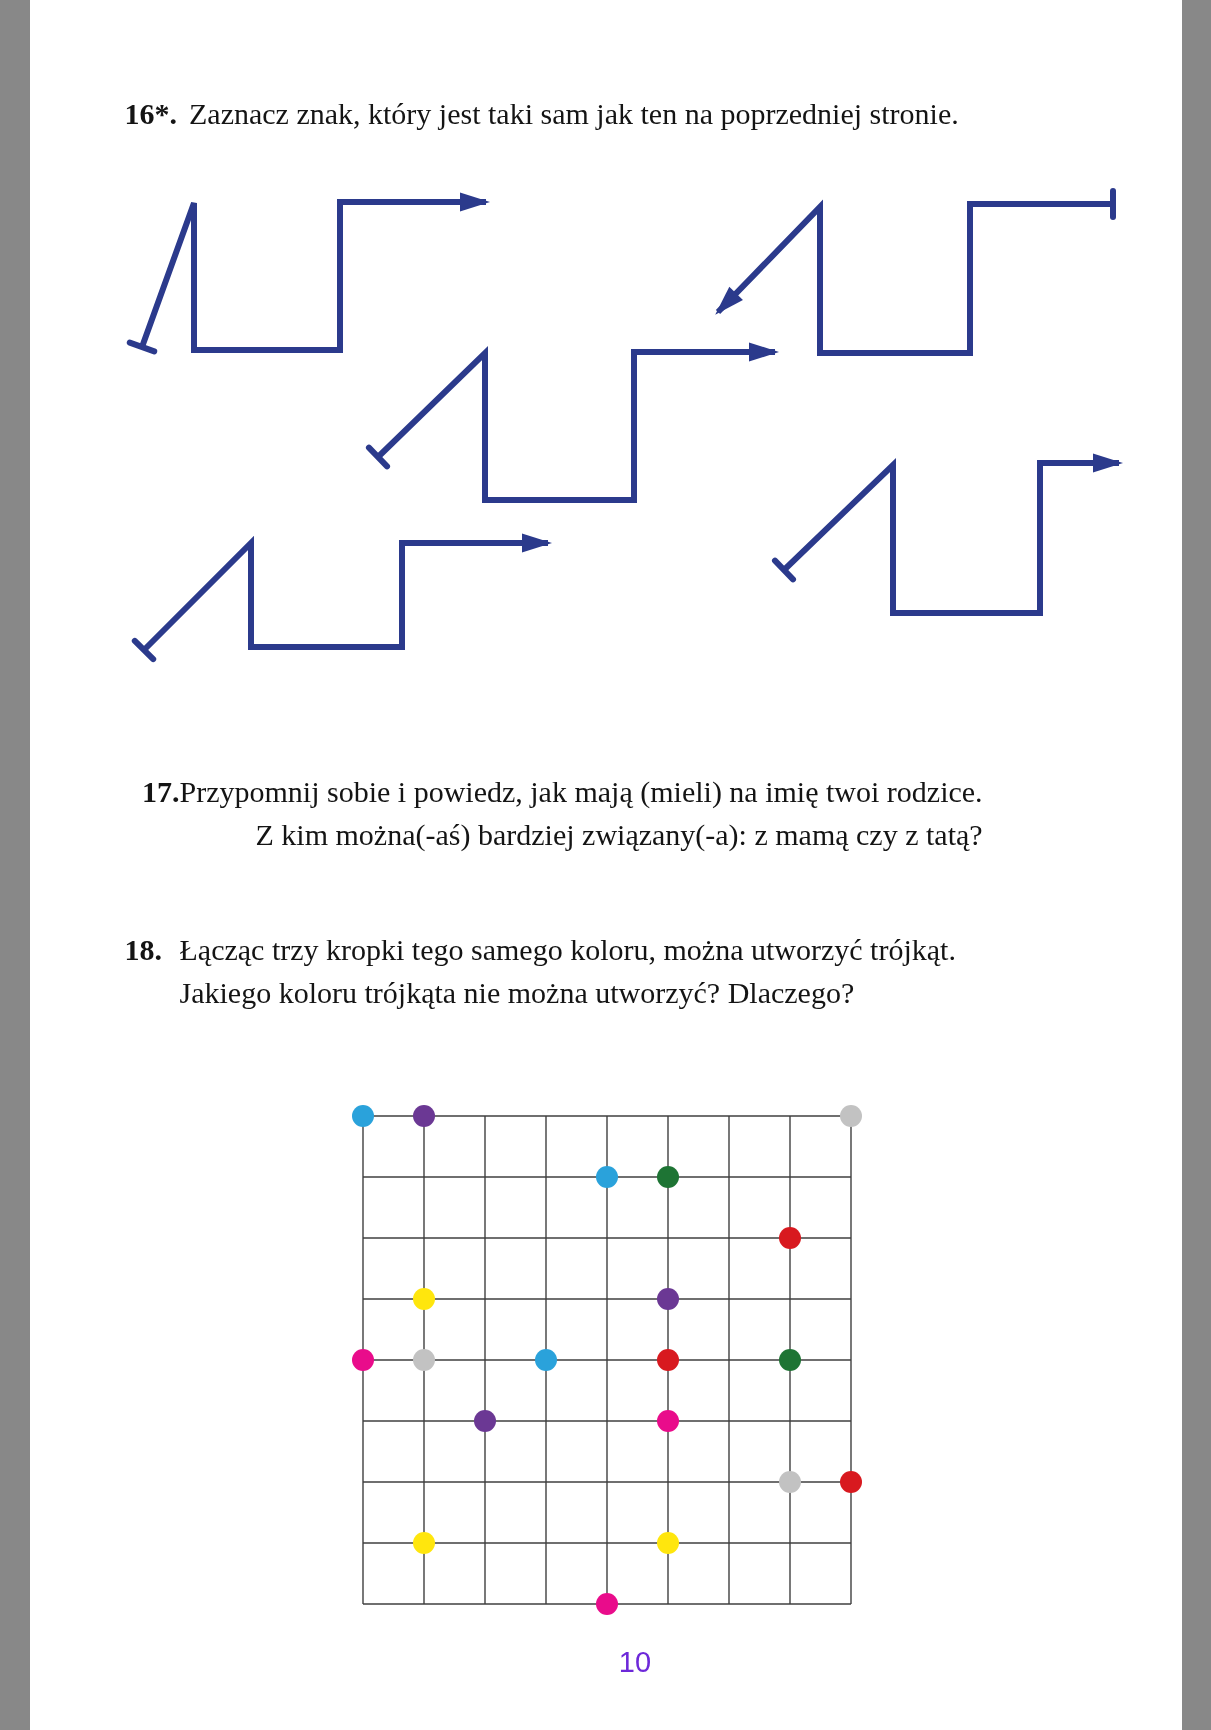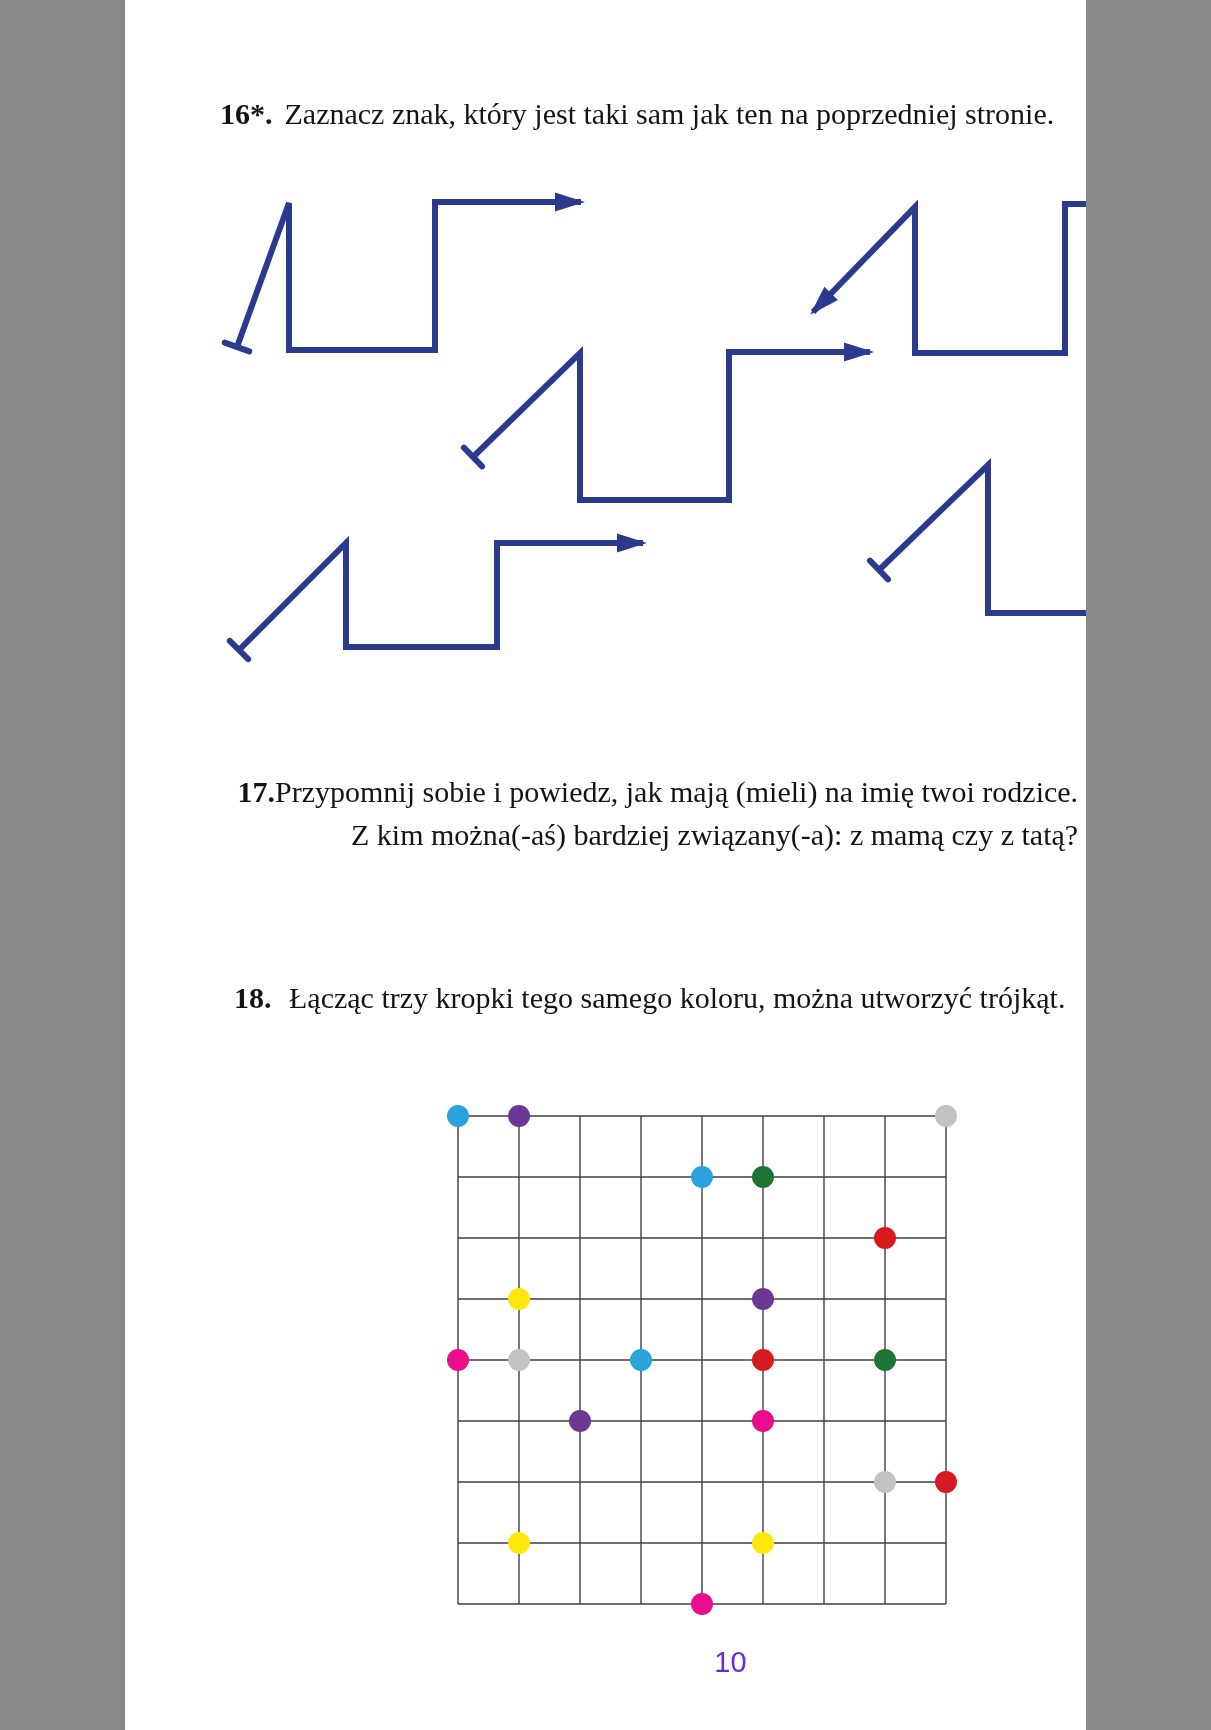--- a/index.html
+++ b/index.html
@@ -1,32 +1,32 @@
 <!DOCTYPE html>
 <html><head>
 <meta charset="utf-8">
 <style>
   html,body { margin:0; padding:0; background:#888; }
   .page {
     position:relative;
-    width:961px; height:1730px;
+    width:1152px; height:1730px;
     margin:0 auto;
     background:#ffffff;
     font-family:"Liberation Serif", serif;
     color:#141414;
     overflow:hidden;
   }
   #canvas { position:absolute; left:0; top:0; width:1211px; height:1730px; }
   .task { position:absolute; left:95px; font-size:30px; line-height:43px; }
   .task .num { font-weight:bold; display:inline-block; min-width:55px; vertical-align:top; }
   .task .body { display:inline-block; vertical-align:top; max-width:960px; }
   .task16 { top:92px; }
   .task16 .num { min-width:0; margin-right:12px; }
   .task17 { top:770px;text-align:right; }
-  .task18 { top:976px;margin-left:14px; }
+  .task18 { top:928px; }
   .page-number {
     position:absolute; left:0; top:1646px; width:1211px;
     text-align:center;
     font-family:"Liberation Sans", sans-serif;
     font-size:29px; color:#6d28d9;
   }
 </style>
 </head>
 <body>
 
@@ -106,18 +106,18 @@
 
   <div class="task task16">
     <span class="num">16*.</span><span class="body">Zaznacz znak, który jest taki sam jak ten na poprzedniej stronie.</span>
   </div>
 
   <div class="task task17">
     <span class="num">17.</span><span class="body"><span>Przypomnij sobie i powiedz, jak mają (mieli) na imię twoi rodzice.</span><br><span>Z kim można(-aś) bardziej związany(-a): z mamą czy z tatą?</span></span>
   </div>
 
   <div class="task task18">
-    <span class="num">18.</span><span class="body"><span>Łącząc trzy kropki tego samego koloru, można utworzyć trójkąt.</span><br></span>
+    <span class="num">18.</span><span class="body"><span>Łącząc trzy kropki tego samego koloru, można utworzyć trójkąt.</span><br><span>Jakiego koloru trójkąta nie można utworzyć? Dlaczego?</span></span>
   </div>
 
   <div class="page-number">10</div>
 
 </div>
 
 </body></html>

